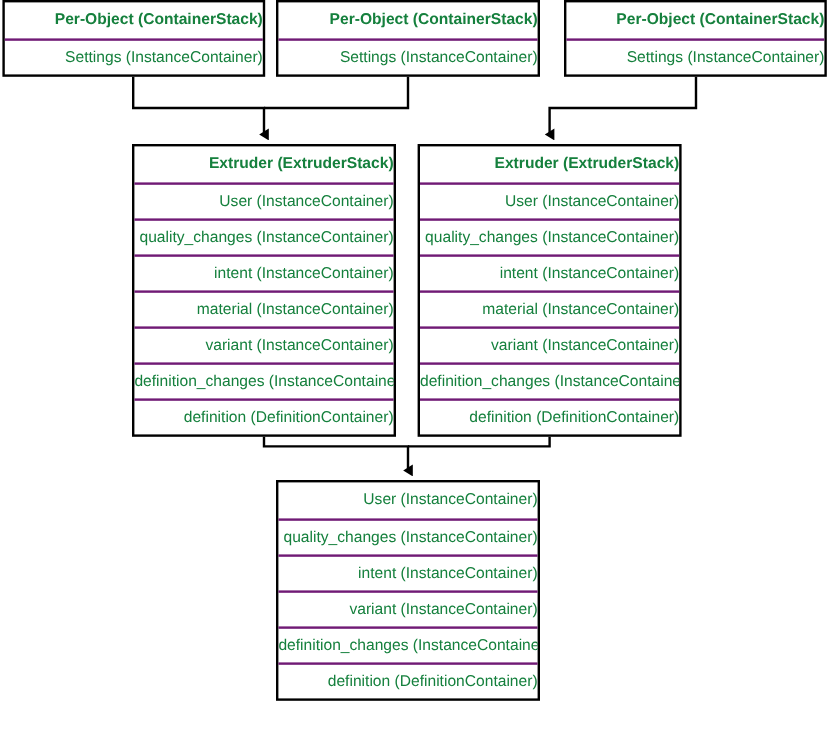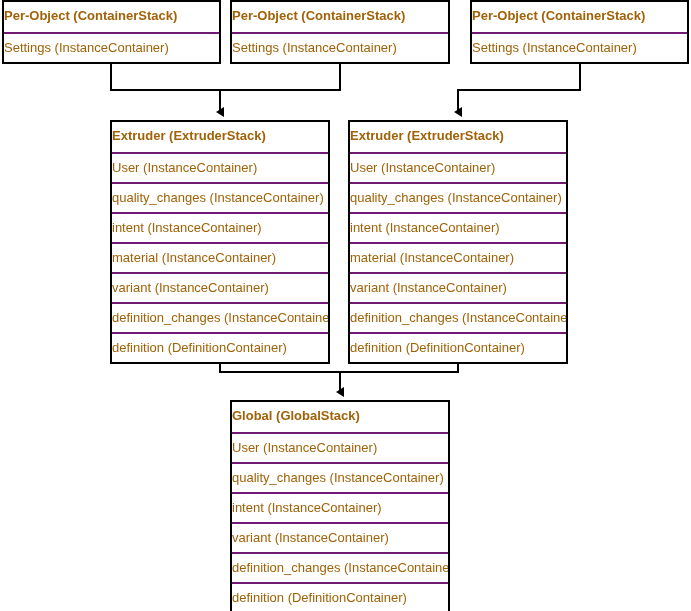--- a/index.html
+++ b/index.html
@@ -33,23 +33,23 @@
     position: absolute;
     box-sizing: border-box;
     border: 2px solid #000000;
     background: #ffffff;
     z-index: 2;
   }
   .stack-row {
     box-sizing: border-box;
     height: 30px;
     line-height: 28px;
-    text-align: left;
+    text-align: right;
     font-size: 13px;
-    color: #a16207;
+    color: #15803d;
     white-space: nowrap;
     overflow: hidden;
   }
   .stack-row + .stack-row {
     border-top: 2px solid #701a75;
   }
   .stack-row.header {
     font-weight: bold;
   }
 </style>
@@ -117,21 +117,20 @@
     <div class="stack-row">User (InstanceContainer)</div>
     <div class="stack-row">quality_changes (InstanceContainer)</div>
     <div class="stack-row">intent (InstanceContainer)</div>
     <div class="stack-row">material (InstanceContainer)</div>
     <div class="stack-row">variant (InstanceContainer)</div>
     <div class="stack-row">definition_changes (InstanceContainer)</div>
     <div class="stack-row">definition (DefinitionContainer)</div>
   </div>
 
   <div class="stack-box" style="left:230px; top:400px; width:220px;">
-    <div class="stack-row header">Global (GlobalStack)</div>
     <div class="stack-row">User (InstanceContainer)</div>
     <div class="stack-row">quality_changes (InstanceContainer)</div>
     <div class="stack-row">intent (InstanceContainer)</div>
     <div class="stack-row">variant (InstanceContainer)</div>
     <div class="stack-row">definition_changes (InstanceContainer)</div>
     <div class="stack-row">definition (DefinitionContainer)</div>
   </div>
 
 </div>
 

